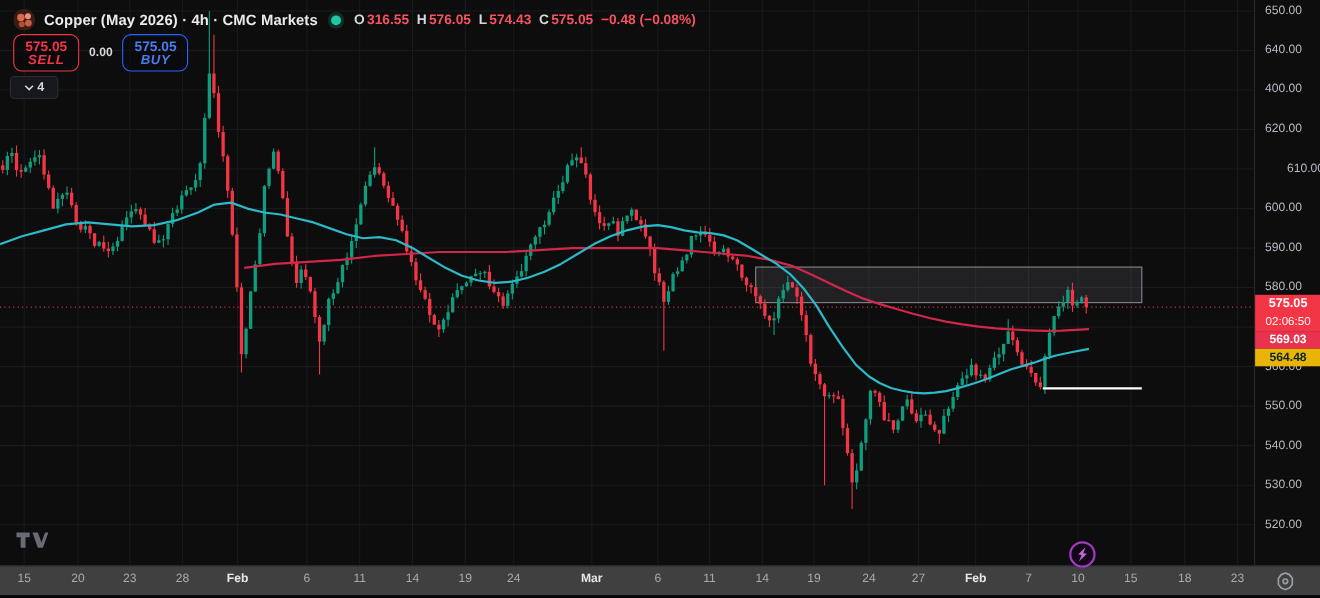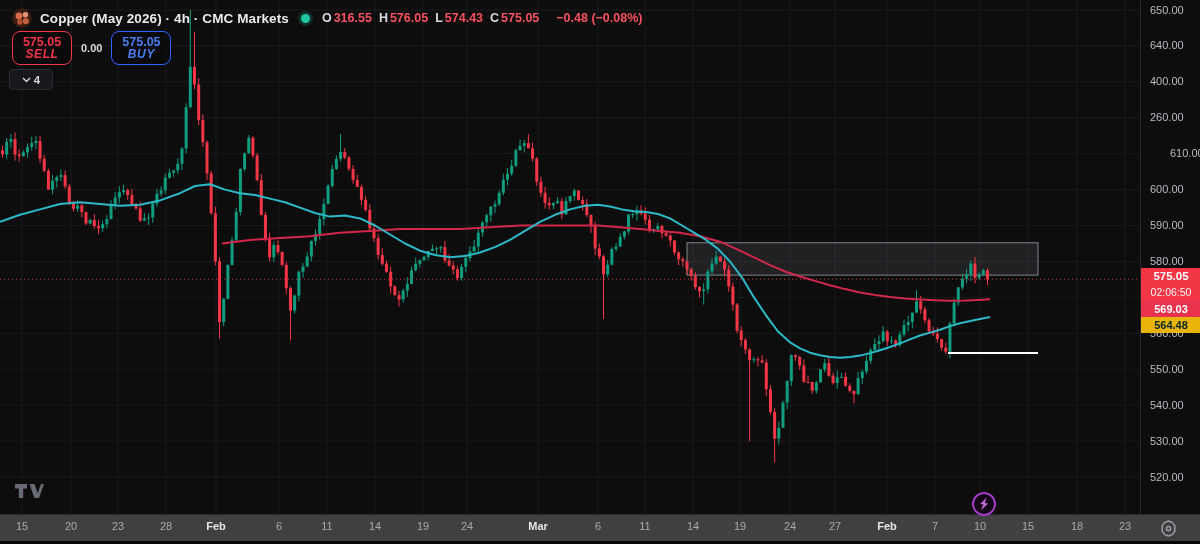--- a/index.html
+++ b/index.html
@@ -7,21 +7,21 @@
        font-family:"Liberation Sans",sans-serif;-webkit-font-smoothing:antialiased;}
   
   .legend{position:absolute;left:12px;top:8px;display:flex;align-items:center;gap:8px;z-index:30;}
   .sym-logo{width:20px;height:20px;border-radius:50%;overflow:hidden;flex:0 0 auto;}
   .sym-title{font-size:13.5px;color:#e9eaec;font-weight:700;letter-spacing:.1px;}
   .status-dot{width:9px;height:9px;border-radius:50%;background:#1fc8a2;
               box-shadow:0 0 0 3px rgba(31,200,162,.18);margin:0 4px;}
   .ohlc{display:flex;align-items:center;gap:7px;font-size:12.5px;font-weight:700;}
   .ohlc .lt{color:#d6d9de;font-weight:700;}
   .ohlc .vl{color:#f7525f;margin-left:-5px;}
-  .ohlc .chg{color:#f7525f;margin-left:10px;font-weight:700;}
+  .ohlc .chg{color:#f7525f;margin-left:0;font-weight:700;}
   .trade-row{position:absolute;left:12px;top:31px;display:flex;align-items:center;gap:9px;z-index:30;}
   .trade-btn{width:58px;height:32px;border-radius:8px;display:flex;flex-direction:column;
              align-items:center;justify-content:center;cursor:pointer;background:rgba(10,10,12,.55);}
   .trade-btn .p{font-size:12.5px;font-weight:700;line-height:13px;}
   .trade-btn .l{font-size:12px;font-weight:700;letter-spacing:.6px;line-height:11px;font-style:italic;}
   .sell-btn{border:1.5px solid #f23645;} .sell-btn .p,.sell-btn .l{color:#f23645;}
   .buy-btn{border:1.5px solid #2962ff;} .buy-btn .p,.buy-btn .l{color:#4a7df0;}
   .spread{font-size:11px;color:#d6d9de;font-weight:700;}
   .interval-chip{position:absolute;left:9px;top:69px;height:19px;min-width:30px;z-index:30;
        background:#17181b;border:1px solid #2a2c31;border-radius:4px;display:flex;align-items:center;
@@ -625,21 +625,21 @@
       <div class="p-tick" style="top: 470.5px;">520.00</div>
       <div class="p-tick" style="top: 434.577px;">530.00</div>
       <div class="p-tick" style="top: 398.654px;">540.00</div>
       <div class="p-tick" style="top: 362.731px;">550.00</div>
       <div class="p-tick" style="top: 326.808px;">560.00</div>
       <div class="p-tick" style="top: 290.885px;">570.00</div>
       <div class="p-tick" style="top: 254.962px;">580.00</div>
       <div class="p-tick" style="top: 219.038px;">590.00</div>
       <div class="p-tick" style="top: 183.115px;">600.00</div>
       <div class="p-tick" style="top: 147.192px; margin-left: 20px;">610.00</div>
-      <div class="p-tick" style="top: 111.269px;">260.00</div>
+      <div class="p-tick" style="top: 111.269px;">620.00</div>
       <div class="p-tick" style="top: 75.3462px;">400.00</div>
       <div class="p-tick" style="top: 39.4231px;">640.00</div>
       <div class="p-tick" style="top: 3.5px;">650.00</div>
     <div class="axis-tag tag-price" id="tag-price" style="top: 268px; height: 33px; background: rgb(242, 54, 69);">
       <div class="v">575.05</div>
       <div class="cd">02:06:50</div>
     </div>
     <div class="axis-tag tag-ma" id="tag-ma-slow" style="top: 301px; height: 16px; background: rgb(232, 50, 78); color: rgb(255, 255, 255);">569.03</div>
     <div class="axis-tag tag-ma" id="tag-ma-fast" style="top: 317px; height: 16px; background: #eab308; color: rgb(6, 38, 44);">564.48</div>
   </div>

